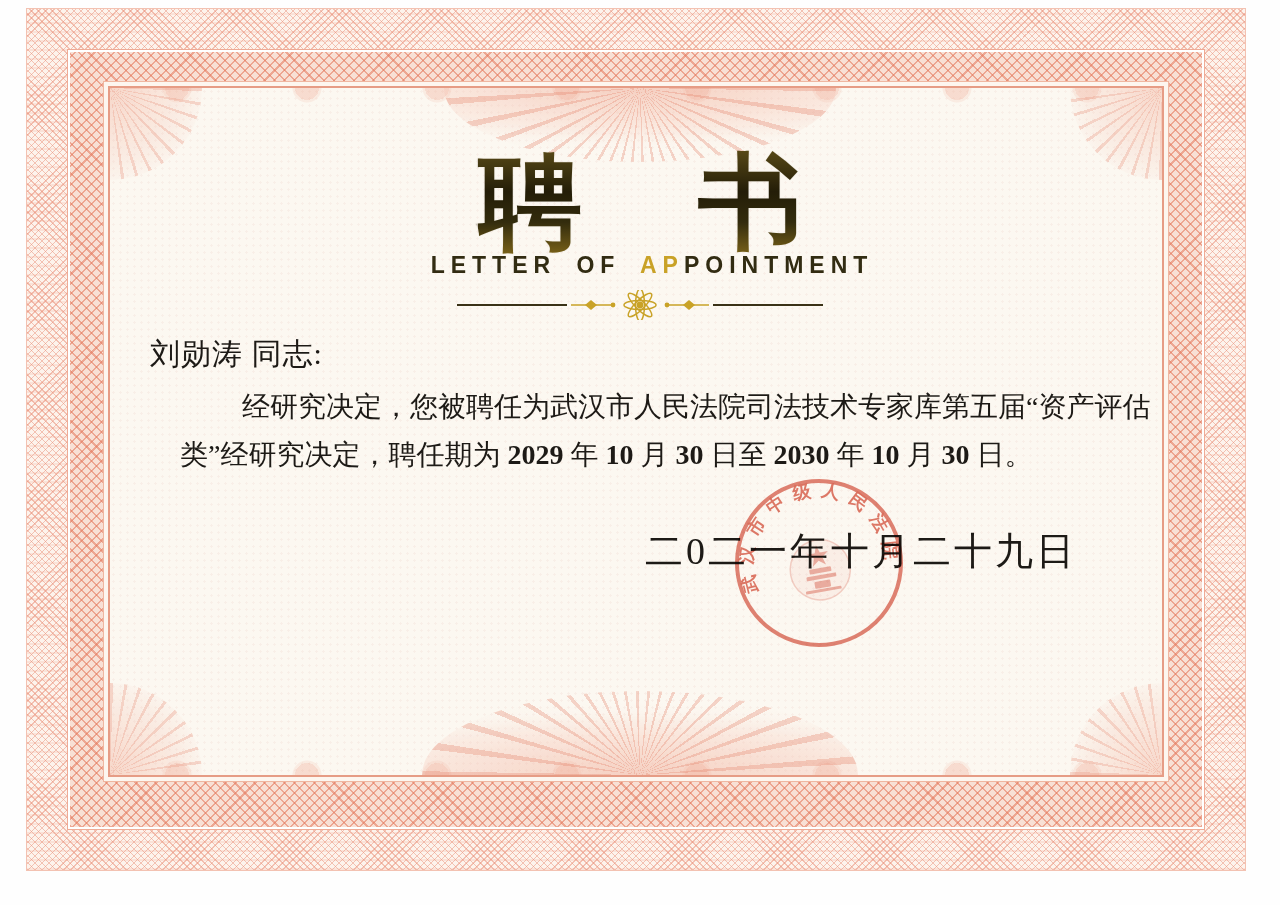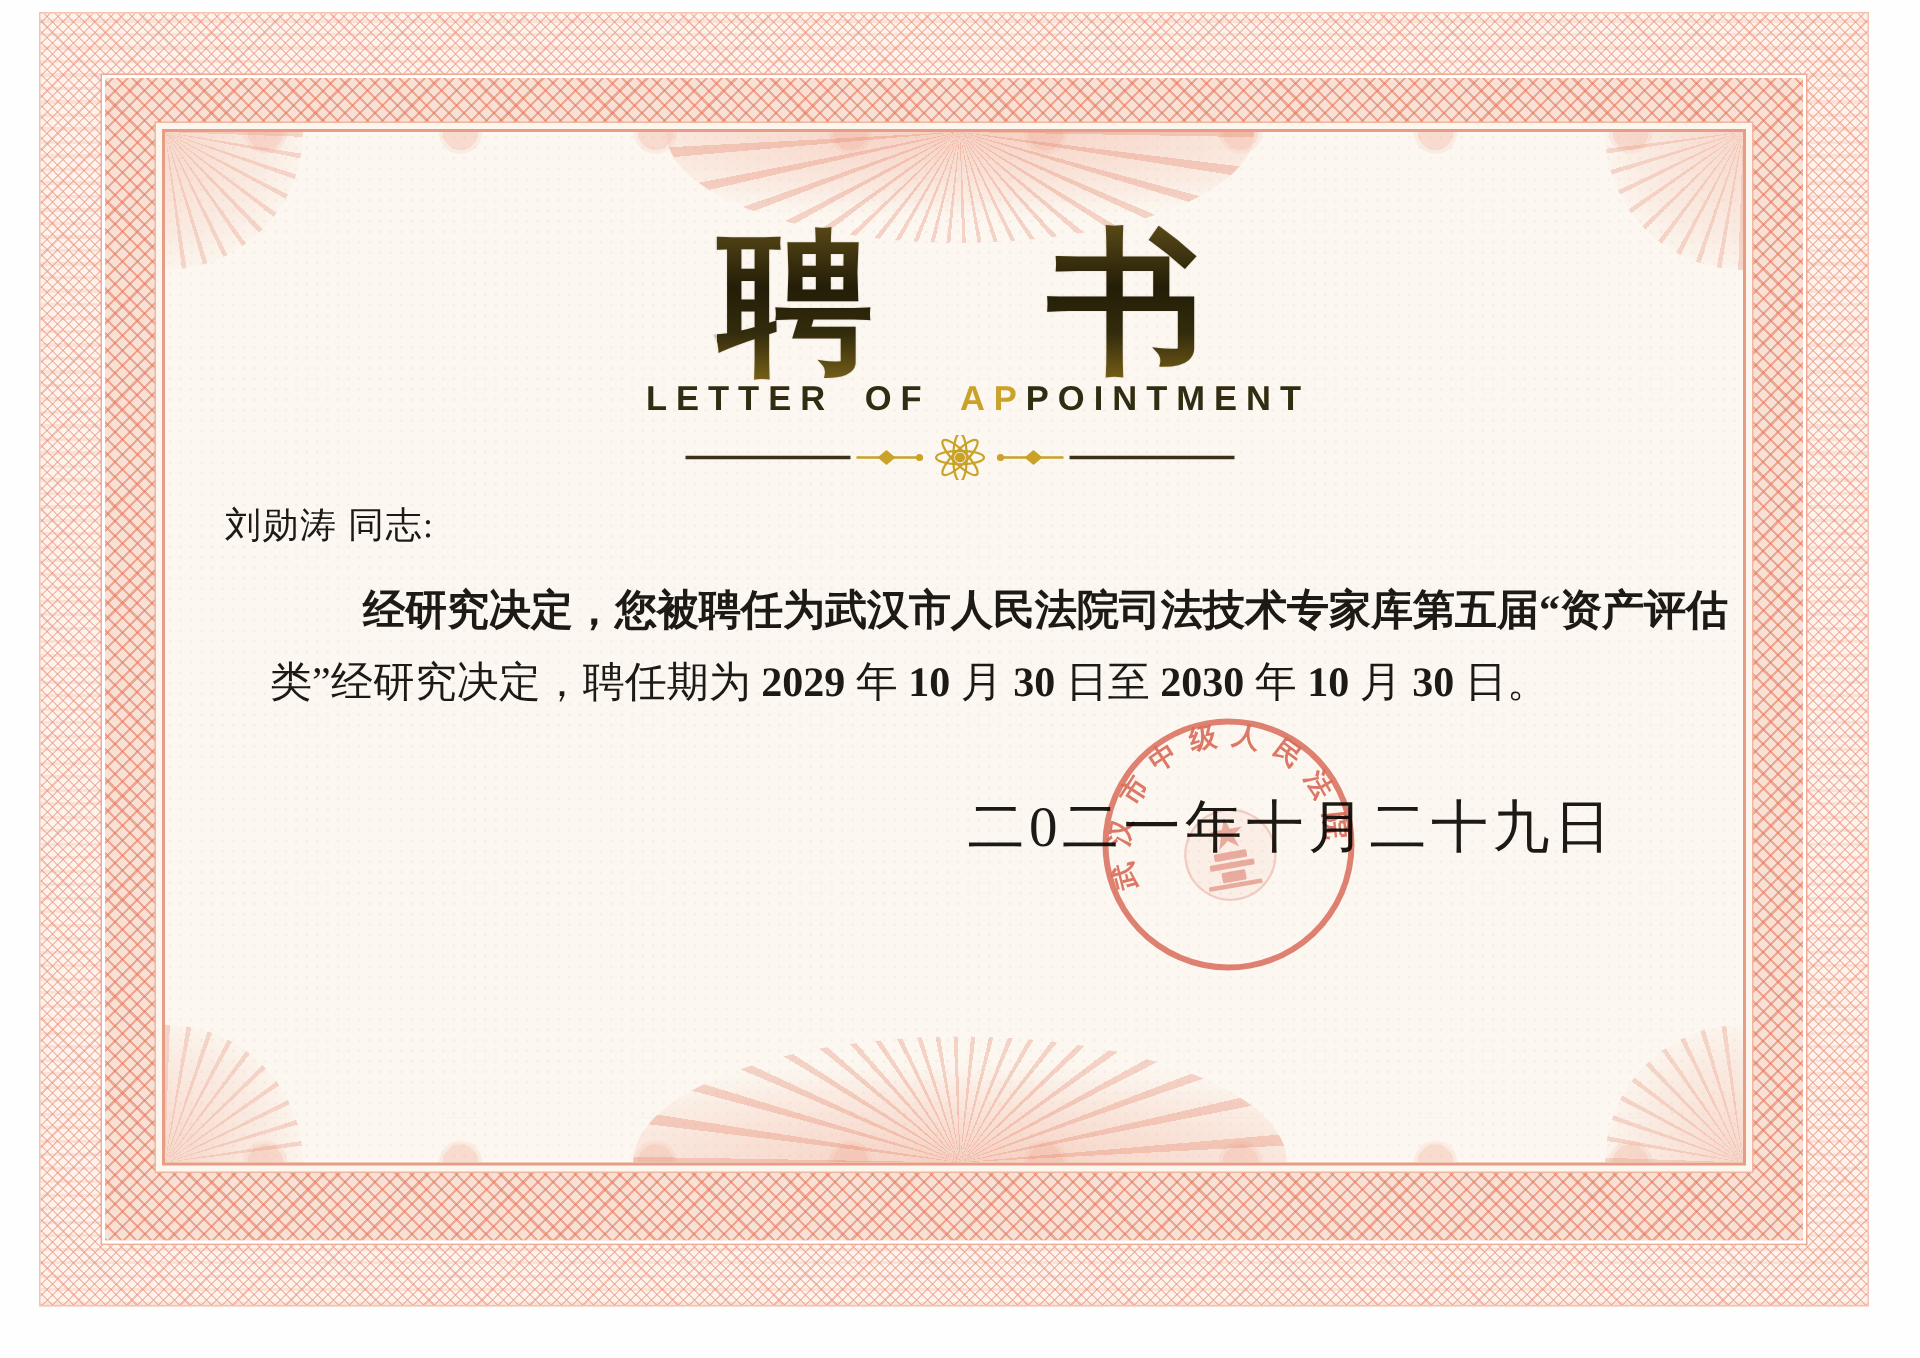--- a/index.html
+++ b/index.html
@@ -88,25 +88,25 @@
   .subtitle{
     position:absolute; top:252px; left:12px; width:100%; text-align:center;
     font-family:"Liberation Sans","DejaVu Sans",sans-serif;
     font-weight:bold; font-size:23px; letter-spacing:6px; word-spacing:8px; color:#322c12;
   }
   .subtitle .gold{ color:#c9a227; }
   .divider{ position:absolute; top:290px; left:50%; transform:translateX(-50%); }
   
   .addressee{
     position:absolute; left:150px; top:334px;
-    font-size:24px; color:#1d1a16; letter-spacing:1px;
+    font-size:30px; color:#1d1a16; letter-spacing:1px;
   }
   .body-line{ position:absolute; left:180px; white-space:nowrap;
     font-size:28px; color:#1d1a16; letter-spacing:0px; }
-  .body-line.l1{ top:388px; text-indent:62px;font-weight:bold; }
+  .body-line.l1{ top:388px; text-indent:62px; }
   .body-line.l2{ top:436px; }
   .body-line .b{ font-weight:bold; }
   .issue-date{
     position:absolute; left:645px; top:526px;
     font-size:38px; color:#1d1a16; letter-spacing:3px; z-index:1;
   }
   
   .seal{
     position:absolute; left:731px; top:475px; width:176px; height:176px;
     transform:rotate(-10deg);

